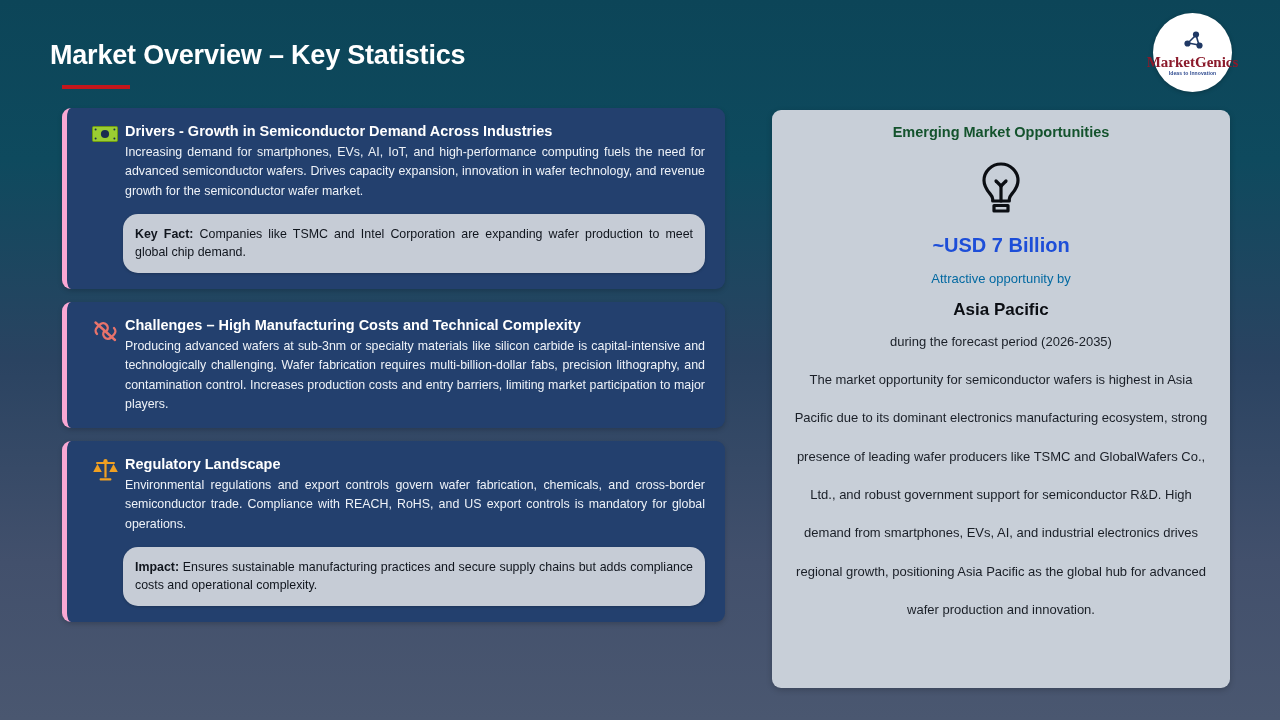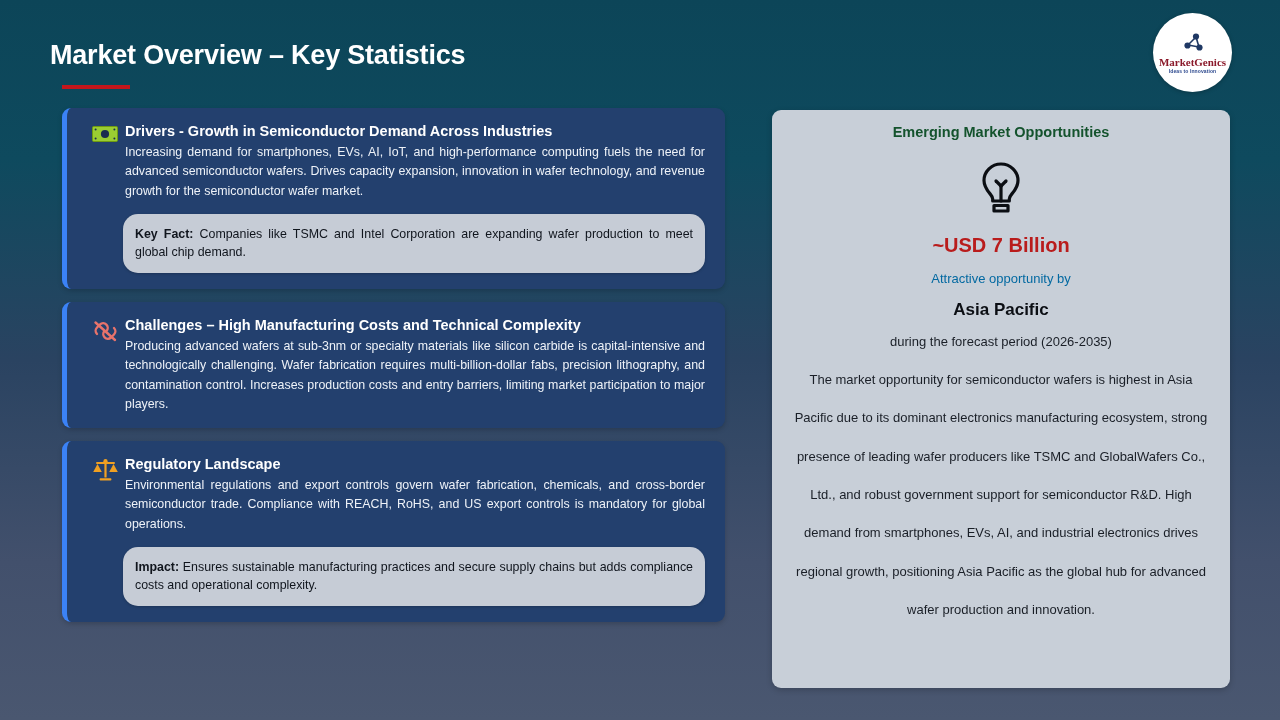--- a/index.html
+++ b/index.html
@@ -25,36 +25,36 @@
   .logo-badge {
     position:absolute; left:1153px; top:13px;
     width:79px; height:79px; border-radius:50%;
     background:#ffffff;
     display:flex; flex-direction:column;
     align-items:center; justify-content:center;
     box-shadow:0 1px 4px rgba(0,0,0,0.25);
   }
   .logo-mark { width:26px; height:24px; margin-bottom:1px; }
   .logo-name {
-    font-size:11px; font-weight:bold; color:#8b1a2b;
+    font-size:15px; font-weight:bold; color:#8b1a2b;
     font-family:"Liberation Serif", serif; line-height:1;
   }
   .logo-tag {
     font-size:5px; font-weight:bold; color:#2e4a8f;
     margin-top:1px; line-height:1; letter-spacing:0.1px;
   }
 
   
   .left-col { position:absolute; left:62px; top:108px; width:663px; }
 
   .card {
     position:relative;
     background:#23406e;
     border-radius:9px;
-    border-left:5px solid #3b82f6;
+    border-left:5px solid #f9a8d4;
     padding:14px 20px 14px 18px;
     margin-bottom:13px;
     box-shadow:0 2px 5px rgba(0,0,0,0.18);
   }
   .card-head { display:flex; align-items:flex-start; gap:0; }
   .card-icon {
     width:40px; flex:0 0 40px;
     display:flex; align-items:flex-start; justify-content:center;
     padding-top:3px;
   }
@@ -82,21 +82,21 @@
   .right-panel {
     position:absolute; left:772px; top:110px;
     width:458px; height:578px;
     background:#c8cfd8; border-radius:9px;
     padding:14px 22px 10px 22px;
     box-shadow:0 2px 6px rgba(0,0,0,0.2);
     text-align:center;
   }
   .rp-title { font-size:14.5px; font-weight:bold; color:#14532d; }
   .rp-icon { margin:20px auto 14px auto; width:56px; height:56px; }
-  .rp-value { font-size:20px; font-weight:bold; color:#b91c1c; margin-bottom:14px; }
+  .rp-value { font-size:20px; font-weight:bold; color:#1d4ed8; margin-bottom:14px; }
   .rp-sub { font-size:13px; color:#0369a1; margin-bottom:14px; }
   .rp-region { font-size:17px; font-weight:bold; color:#0b0e13; margin-bottom:14px; }
   .rp-period { font-size:13px; color:#1a1f27; margin-bottom:12px; }
   .rp-para { font-size:13px; color:#1a1f27; line-height:2.95; }
 </style>
 </head>
 <body>
 
 <div class="page-title">Market Overview – Key Statistics</div>
 <div class="title-rule"></div>

